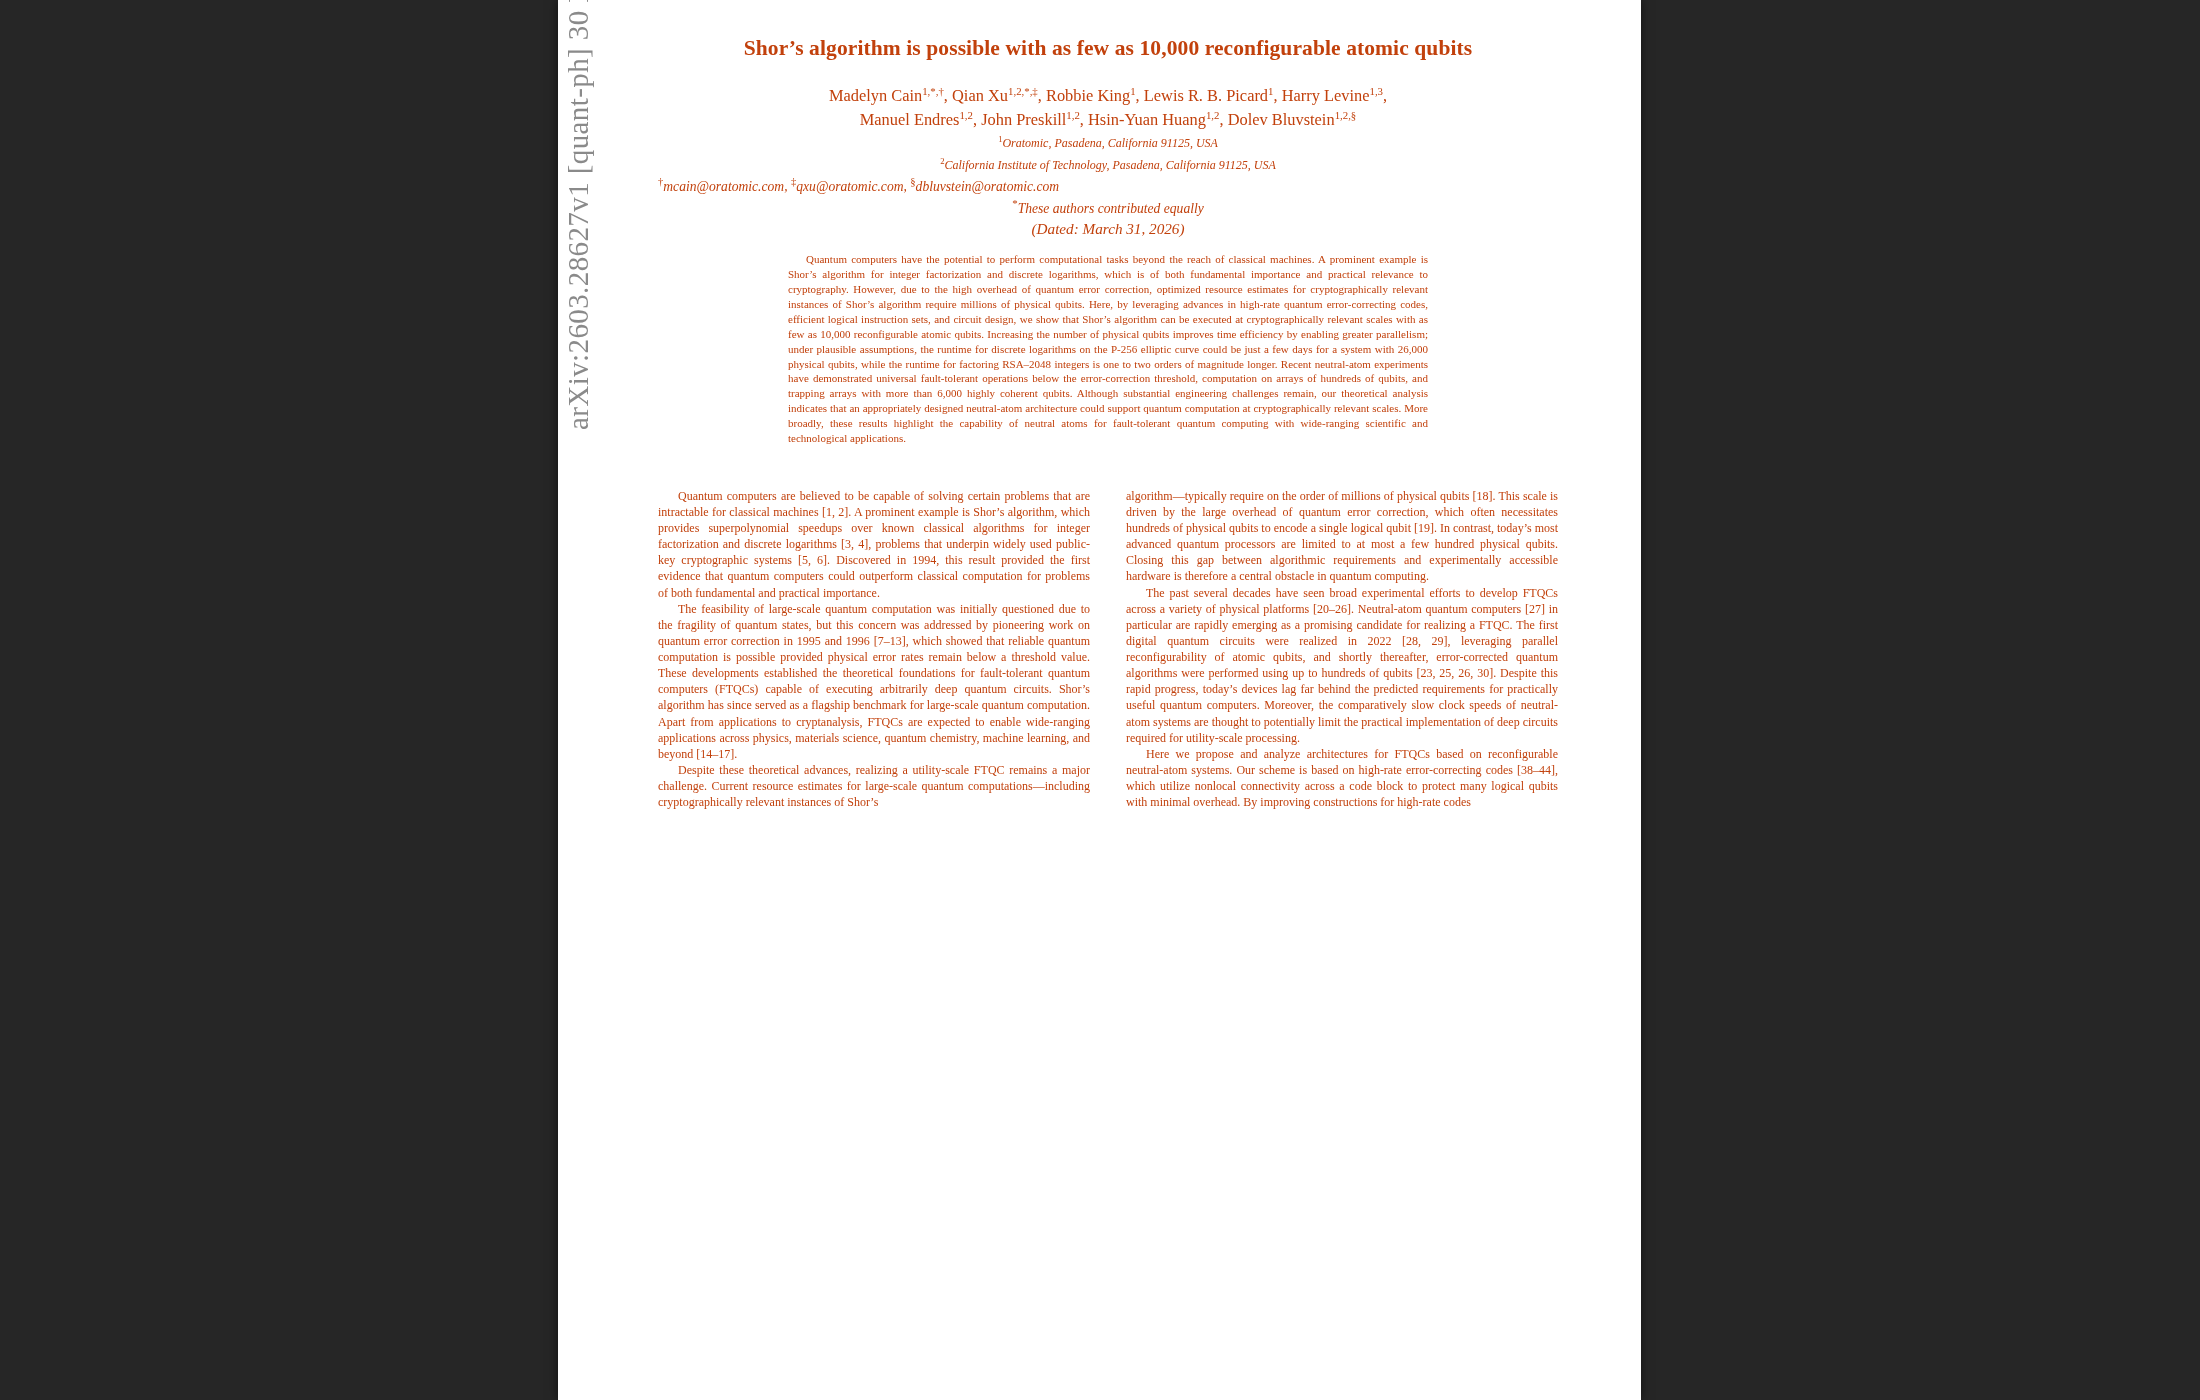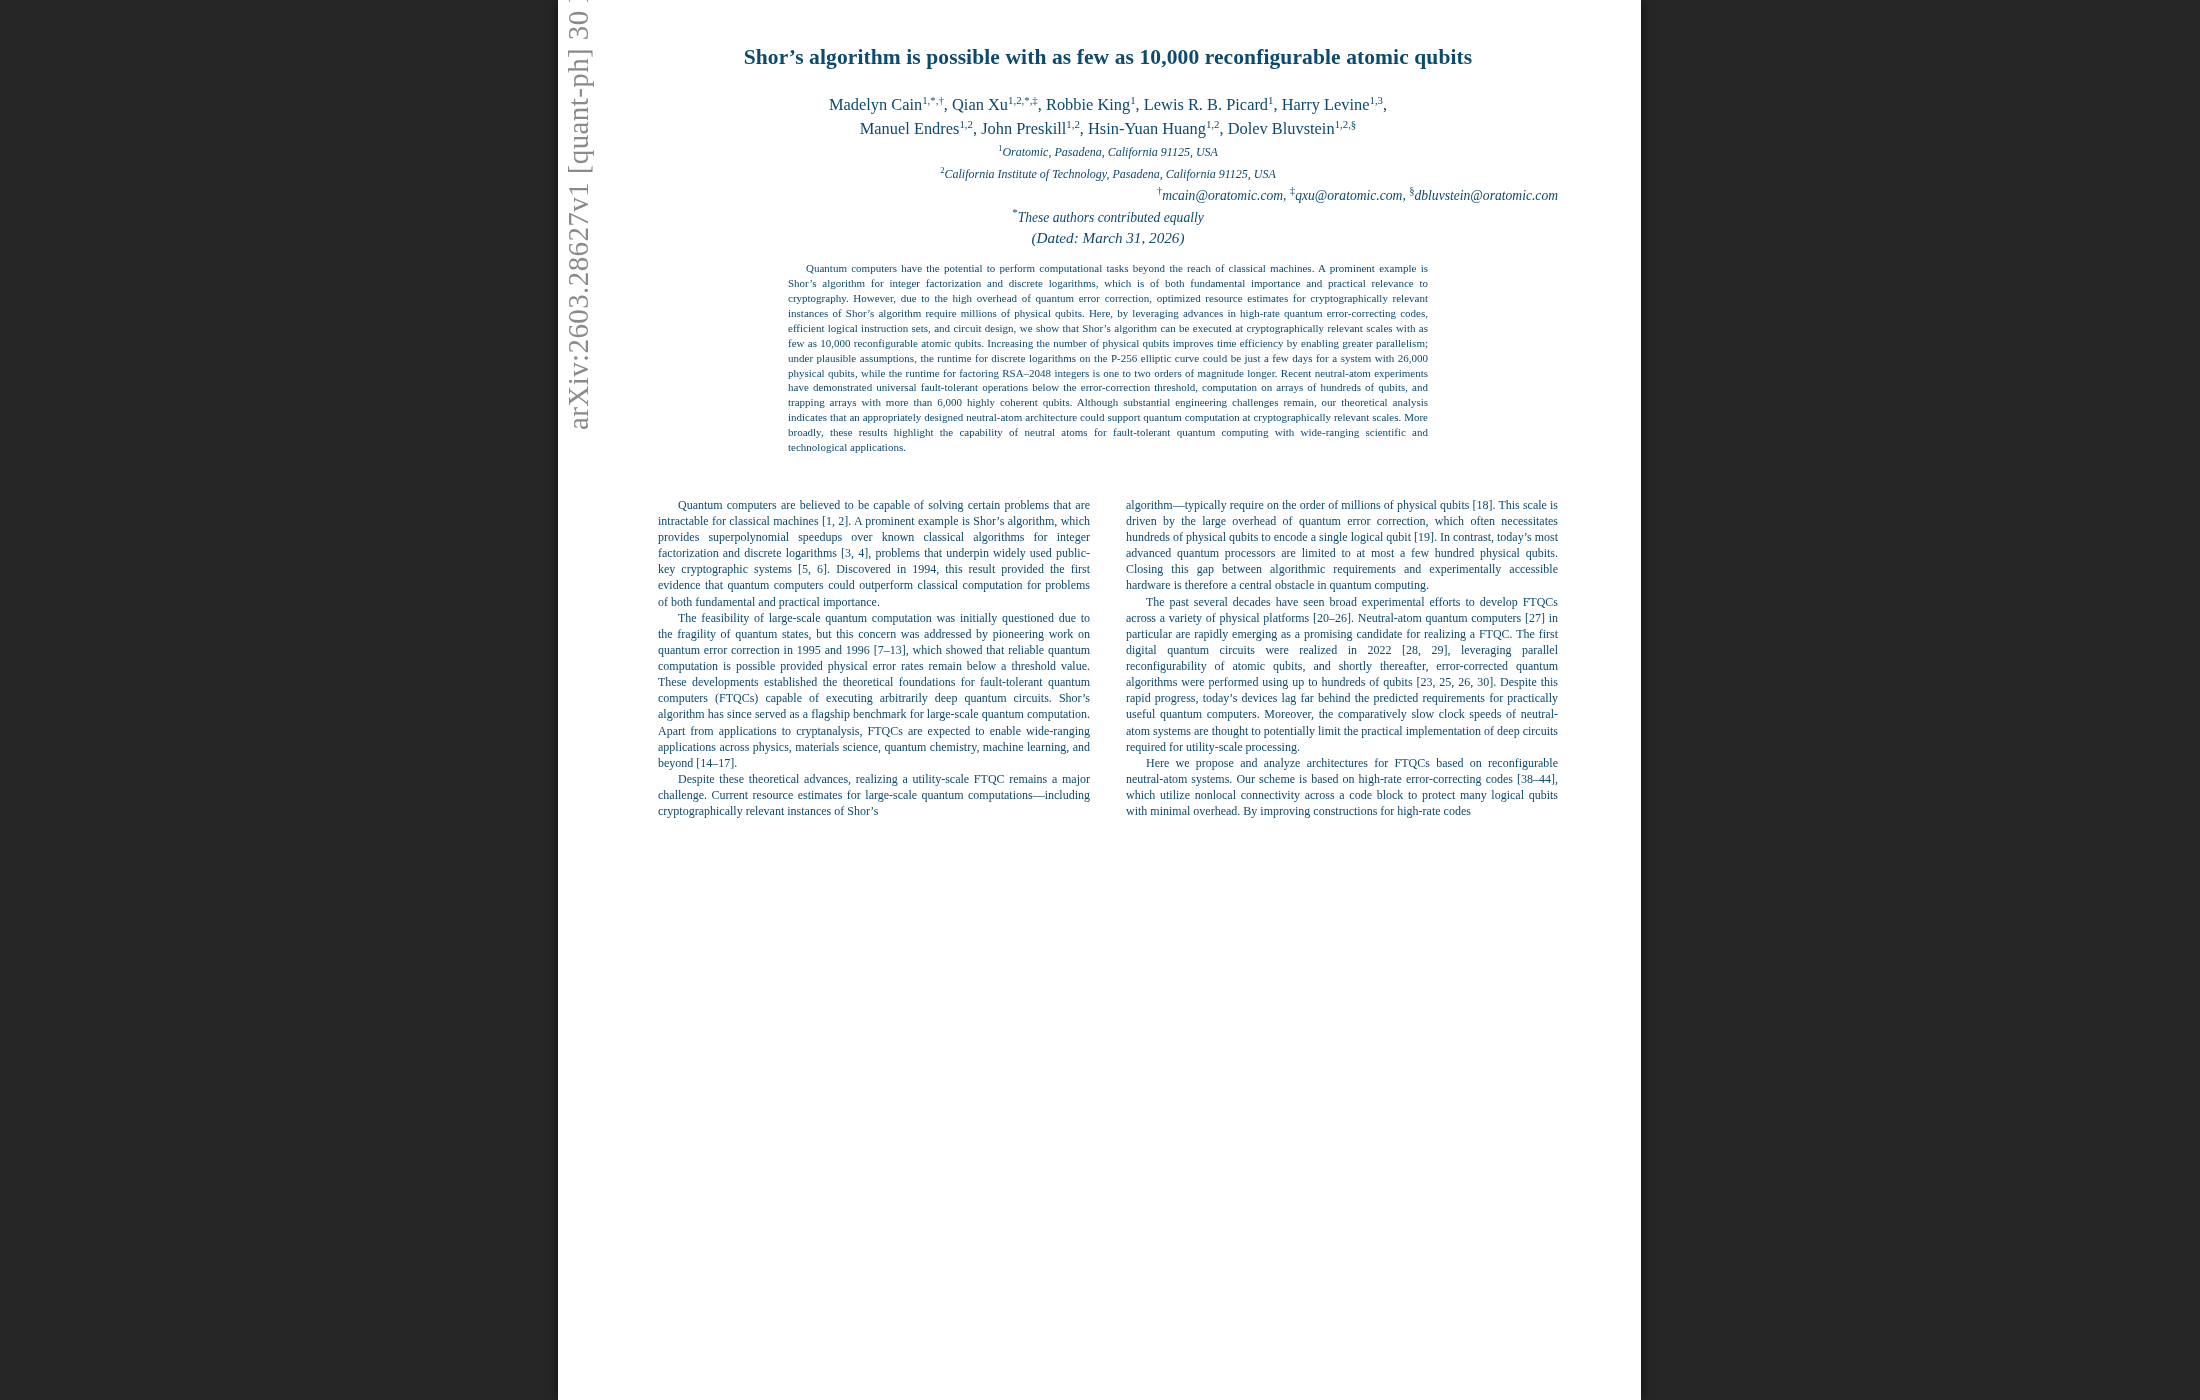--- a/index.html
+++ b/index.html
@@ -49,23 +49,23 @@
     white-space: nowrap;
     display: flex;
     align-items: center;
     justify-content: flex-start;
   }
 
   
   #article {
     position: absolute;
     left: 100px;
-    top: 44px;
+    top: 35px;
     width: 900px;
-    color: #0c4a6e;
+    color: #c2410c;
   }
 
   #paper-title {
     font-size: 21.5px;
     font-weight: bold;
     text-align: center;
     letter-spacing: 0.1px;
     margin: 0 0 22px 0;
     line-height: 1.25;
   }
@@ -81,21 +81,21 @@
   .affiliations {
     text-align: center;
     font-style: italic;
     font-size: 12px;
     line-height: 1.45;
     margin: 2px 0 0 0;
   }
   .affiliations sup { font-size: 0.72em; font-style: normal; }
 
   .emails {
-    text-align: right;
+    text-align: left;
     font-style: italic;
     font-size: 13.6px;
     line-height: 1.4;
     margin: 1px 0 0 0;
   }
   .emails sup { font-size: 0.78em; font-style: normal; }
 
   .equal-note {
     text-align: center;
     font-style: italic;

